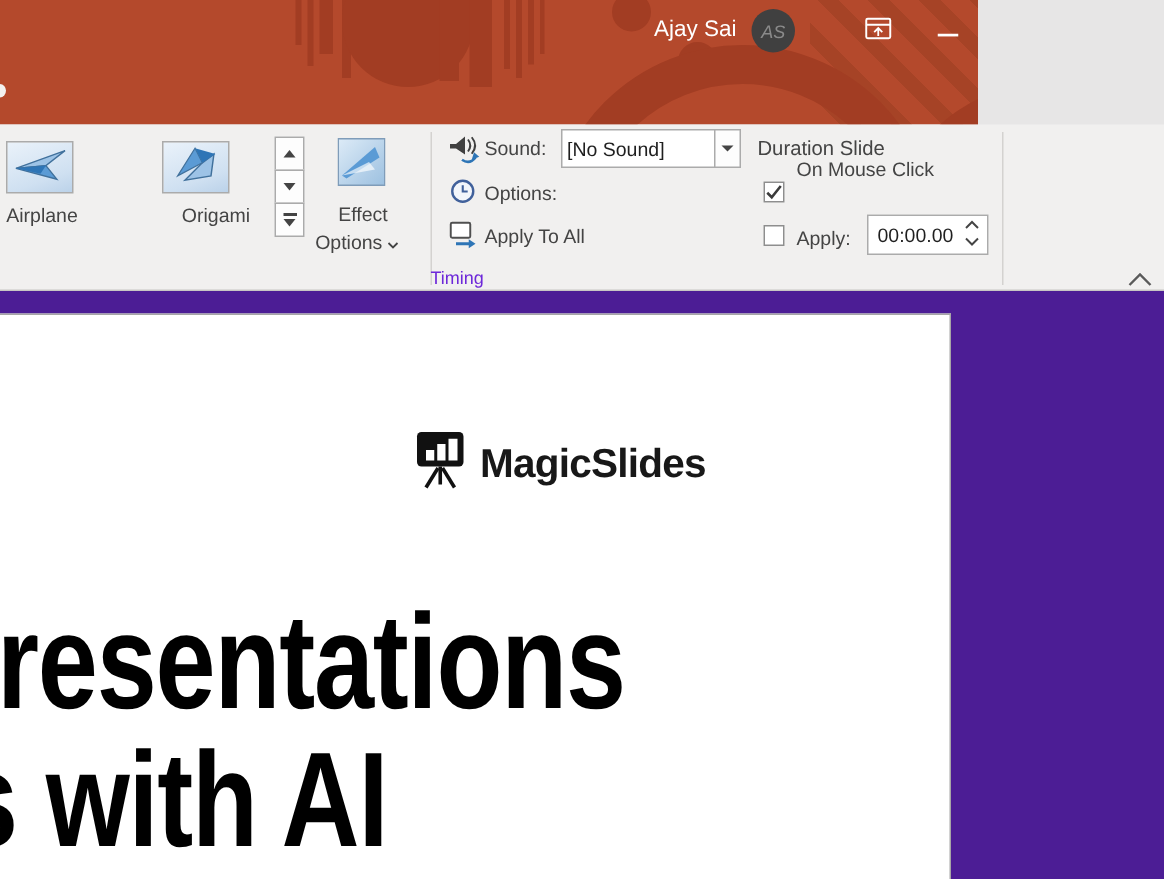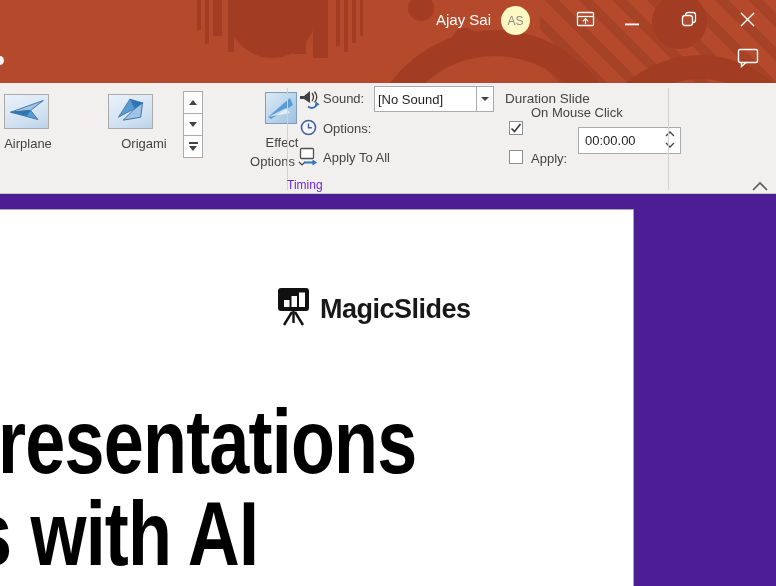--- a/index.html
+++ b/index.html
@@ -1,32 +1,32 @@
 <!DOCTYPE html>
 <html><head>
 <meta charset="utf-8">
 <style>
   * { margin:0; padding:0; box-sizing:border-box; }
   html,body { width:776px; height:586px; overflow:hidden; }
   body { position:relative; font-family:"Liberation Sans", sans-serif; background:#E7E6E6; }
 
   
-  .titlebar { position:absolute; left:0; top:0; width:776px; height:83px; background:#B4492C; overflow:hidden;padding-left:28px; }
+  .titlebar { position:absolute; left:0; top:0; width:652px; height:83px; background:#B4492C; overflow:hidden;padding-left:28px; }
   .tb-pattern { position:absolute; inset:0; z-index:0; }
   .p-bar { position:absolute; top:0; background:#A23D23; }
   .p-circle { position:absolute; border-radius:50%; background:#A23D23; }
   .p-ring { position:absolute; border-radius:50%; border-style:solid; border-color:#A23D23; background:transparent; }
   .p-stripes { position:absolute; left:540px; top:0; width:236px; height:83px;
     background:repeating-linear-gradient(45deg, transparent 0 14px, #A64326 14px 24px); }
   .tb-edge-blob { position:absolute; left:-4px; top:56px; width:8px; height:9px; border-radius:50%; background:#F3F1F0; z-index:1; }
 
   .tb-controls { position:absolute; inset:0; z-index:2; }
   .tb-user { position:absolute; left:436px; top:11px; color:#FFFFFF; font-size:15px; cursor:default; }
   .tb-avatar { position:absolute; left:501px; top:6px; width:29px; height:29px; border-radius:50%;
-    background:#fef9c3; color:#8A8A8A; font-size:12px; display:flex; align-items:center; justify-content:center; }
+    background:#404040; color:#8A8A8A; font-size:12px; display:flex; align-items:center; justify-content:center;font-style:italic; }
   .tb-btn { position:absolute; display:flex; align-items:center; justify-content:center; }
   #btn-ribbon-display { left:573px; top:10px; width:24px; height:22px; }
   #btn-minimize { left:620px; top:10px; width:24px; height:22px; }
   #btn-restore { left:677px; top:10px; width:24px; height:22px; }
   #btn-close { left:734px; top:9px; width:26px; height:24px; }
   #btn-comment { left:735px; top:48px; width:26px; height:24px; }
 
   
   .ribbon { position:absolute; left:0; top:83px; width:776px; height:111px; background:#F1F0EF; border-bottom:1px solid #C8C6C4; }
   .gal-item-box { position:absolute; width:45px; height:35px; border:1px solid #ABABAB;
@@ -38,21 +38,21 @@
   #lbl-airplane { left:-2px; width:60px; }
   #lbl-origami  { left:113px; width:62px; }
 
   .gal-scroll { position:absolute; left:183px; top:9px; width:20px; }
   .gal-scroll-btn { width:20px; height:23px; border:1px solid #ABABAB; background:#FDFDFD;
     display:flex; flex-direction:column; align-items:center; justify-content:center; margin-top:-1px; }
   .tri-up { width:0; height:0; border-left:4px solid transparent; border-right:4px solid transparent; border-bottom:5px solid #444; }
   .tri-down { width:0; height:0; border-left:4px solid transparent; border-right:4px solid transparent; border-top:5px solid #444; }
   .more-bar { width:9px; height:2px; background:#444; margin-bottom:2px; }
 
-  .effect-options { position:absolute; left:211px; top:6px; width:62px; height:82px; text-align:center;margin-left:40px; }
+  .effect-options { position:absolute; left:211px; top:6px; width:62px; height:82px; text-align:center; }
   .eo-icon { position:absolute; left:14px; top:3px; }
   .eo-label { position:absolute; width:62px; font-size:13px; color:#444; }
   #eo-l1 { left:0; top:46px; }
   #eo-l2 { left:-4px; top:65px; width:62px; }
   .eo-chevron { display:inline-block; margin-left:3px; }
 
   .rib-divider { position:absolute; top:5px; width:1px; height:102px; background:#D4D2D0; }
   #div1 { left:287px; } #div2 { left:668px; }
 
   .rib-label { position:absolute; font-size:13px; color:#444; white-space:nowrap; }
@@ -63,21 +63,21 @@
     background:#fff; font-size:13px; color:#1F1F1F; display:flex; align-items:center; padding-left:3px; }
   .combo-arrow-btn { position:absolute; left:476px; top:3px; width:18px; height:26px; border:1px solid #ABABAB;
     background:#FDFDFD; display:flex; align-items:center; justify-content:center; }
   .combo-arrow { width:0; height:0; border-left:4px solid transparent; border-right:4px solid transparent; border-top:4px solid #444; }
 
   #icon-duration { left:300px; top:36px; }
   #lbl-duration { left:323px; top:38px; }
   .spinner { position:absolute; border:1px solid #ABABAB; background:#fff; font-size:13px; color:#1F1F1F;
     display:flex; align-items:center; padding-left:6px; }
   #spin-duration { left:393px; top:32px; width:84px; height:27px; }
-  #spin-after { left:578px; top:44px; width:103px; height:27px;align-items:center; }
+  #spin-after { left:578px; top:60px; width:81px; height:27px;align-items:center; }
   .spin-chevrons { position:absolute; right:4px; top:1px; display:flex; flex-direction:column; gap:3px; align-items:center; }
 
   #icon-apply { left:299px; top:64px; }
   #lbl-apply { left:323px; top:67px; }
 
   #lbl-advance { left:505px; top:8px; font-size:13.5px; }
   .checkbox { position:absolute; width:14px; height:14px; border:1px solid #8E8E8E; background:#fff;
     display:flex; align-items:center; justify-content:center; }
   #cb-mouse { left:509px; top:38px; }
   #cb-after { left:509px; top:67px; }

